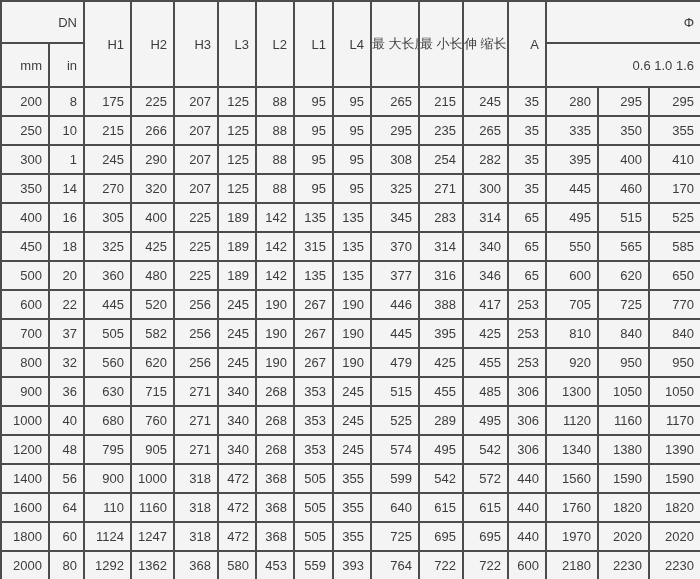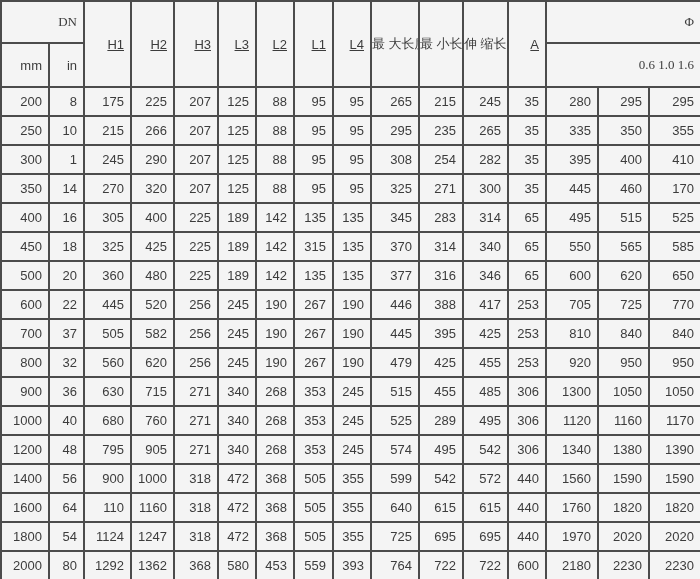--- a/index.html
+++ b/index.html
@@ -49,25 +49,24 @@
   col.c11 { width: 45px; }
   col.c12 { width: 38px; }
   col.c13 { width: 52px; }
   col.c14 { width: 51px; }
   col.c15 { width: 52px; }
 
   tr.hrow1 { height: 42px; }
   tr.hrow2 { height: 44px; }
   tbody tr { height: 29px; padding-left: 6px; }
 
-  th.center { text-align: center; padding: 0; font-family: Liberation Serif, serif; }
+  th.center { text-align: center; padding: 0; }
   th.tallTop {
     vertical-align: top;
     padding-top: 13px;
-    text-decoration: underline;
   }
   th.multiline {
     vertical-align: top;
     white-space: pre-line;
     line-height: 26px;
     padding-top: 3px;
     padding-right: 5px;
   }
 </style>
 </head>
@@ -386,21 +385,21 @@
           <td>640</td>
           <td>615</td>
           <td>615</td>
           <td>440</td>
           <td>1760</td>
           <td>1820</td>
           <td>1820</td>
         </tr>
         <tr>
           <td>1800</td>
-          <td>54</td>
+          <td>60</td>
           <td>1124</td>
           <td>1247</td>
           <td>318</td>
           <td>472</td>
           <td>368</td>
           <td>505</td>
           <td>355</td>
           <td>725</td>
           <td>695</td>
           <td>695</td>

